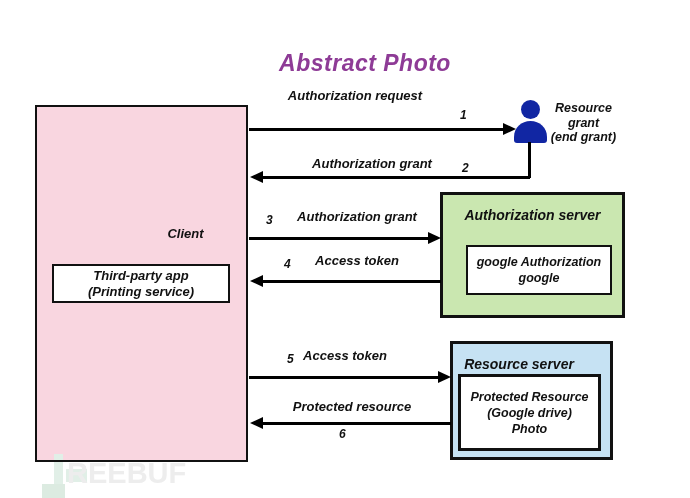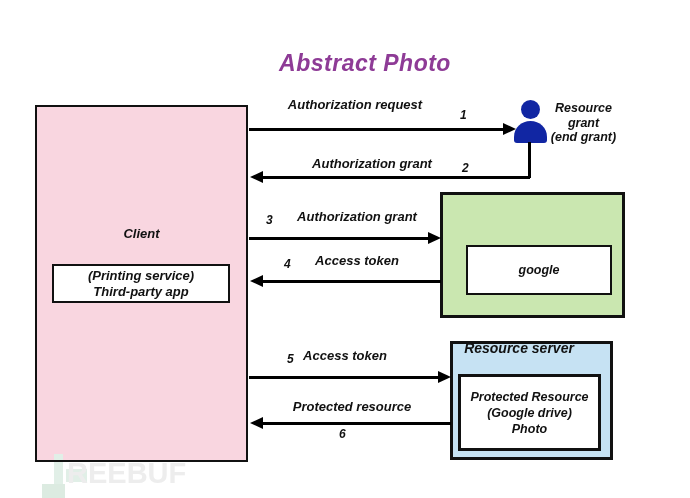--- a/index.html
+++ b/index.html
@@ -37,52 +37,54 @@
   .border-restore{background:#111;z-index:10;}
 </style>
 </head>
 <body>
 
 <div class="canvas">
 
   <div class="abs title" style="left:245px;top:50px;width:240px;">Abstract Photo</div>
 
   <div class="abs box client-box" style="left:35px;top:105px;width:213px;height:357px;"></div>
-  <div class="abs flow-label client-title" style="left:35px;top:226px;width:213px;">Client</div>
+  <div class="abs flow-label client-title" style="left:35px;top:226px;width:213px;padding-left:44px;">Client</div>
   <div class="abs inner-box" style="left:52px;top:264px;width:178px;height:39px;font-size:13px;">
+    <div>Third-party app</div>
     <div>(Printing service)</div>
-    <div>Third-party app</div>
   </div>
 
   <svg class="abs" style="left:512px;top:99px;" width="37" height="45" viewBox="0 0 37 45">
     <circle cx="18.5" cy="10.5" r="9.5" fill="#1126a3"></circle>
     <path d="M5 44 C3 44 2 43 2 41 L2 38 C2 28.5 9.5 22 18.5 22 C27.5 22 35 28.5 35 38 L35 41 C35 43 34 44 32 44 Z" fill="#1126a3"></path>
   </svg>
   <div class="abs owner-label" style="left:541px;top:101px;width:85px;text-align:center;">
     <div>Resource</div>
     <div>grant</div>
     <div>(end grant)</div>
   </div>
 
   <div class="abs box auth-box" style="left:440px;top:192px;width:185px;height:126px;"></div>
+  <div class="abs box-title" style="left:440px;top:207px;width:185px;">Authorization server</div>
   <div class="abs inner-box" style="left:466px;top:245px;width:146px;height:50px;">
+    <div>google Authorization</div>
     <div>google</div>
   </div>
 
   <div class="abs box res-box" style="left:450px;top:341px;width:163px;height:119px;"></div>
-  <div class="abs box-title" style="left:450px;top:340px;width:138px;">Resource server</div>
+  <div class="abs box-title" style="left:450px;top:356px;width:138px;">Resource server</div>
   <div class="abs inner-box" style="left:458px;top:374px;width:143px;height:77px;border-width:3px;">
     <div>Protected Resource</div>
     <div>(Google drive)</div>
     <div>Photo</div>
   </div>
 
   <div class="abs aline" style="left:249px;top:128px;width:254px;"></div>
   <div class="abs head-right" style="left:503px;top:123px;"></div>
-  <div class="abs flow-label" style="left:280px;top:97px;width:150px;">Authorization request</div>
+  <div class="abs flow-label" style="left:280px;top:88px;width:150px;">Authorization request</div>
   <div class="abs flow-num" style="left:460px;top:108px;">1</div>
 
   <div class="abs vline" style="left:528px;top:142px;height:36px;"></div>
   <div class="abs aline" style="left:262px;top:176px;width:268px;"></div>
   <div class="abs head-left" style="left:250px;top:171px;"></div>
   <div class="abs flow-label" style="left:297px;top:156px;width:150px;">Authorization grant</div>
   <div class="abs flow-num" style="left:462px;top:161px;">2</div>
 
   <div class="abs aline" style="left:249px;top:237px;width:179px;"></div>
   <div class="abs head-right" style="left:428px;top:232px;"></div>

